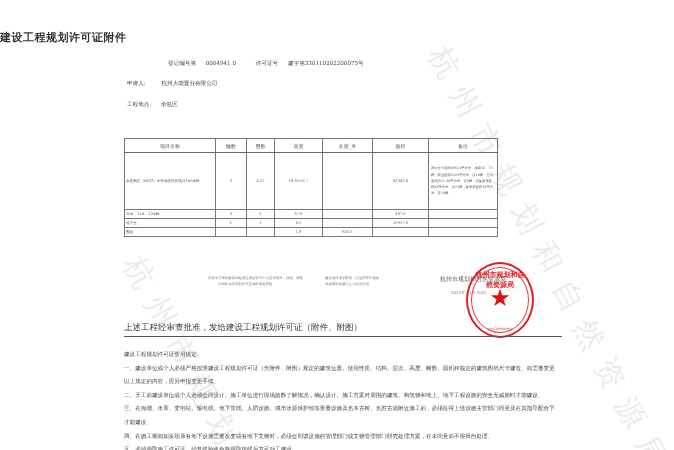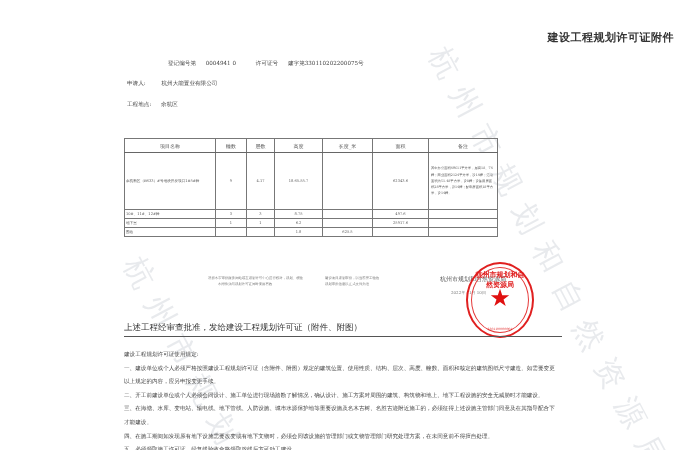--- a/index.html
+++ b/index.html
@@ -1,21 +1,21 @@
 <!DOCTYPE html>
 <html><head>
 <meta charset="utf-8">
 <style>
   html, body { margin: 0; padding: 0; background: #ffffff; }
   body { width: 674px; height: 450px; position: relative; overflow: hidden;
          font-family: "DejaVu Serif", "Liberation Serif", serif; color: #333; }
   .watermark { position: absolute; color: rgba(150,160,175,0.22); font-size: 30px;
                transform: rotate(62deg); transform-origin: left top; white-space: nowrap;
                letter-spacing: 14px; font-family: "DejaVu Sans", sans-serif; pointer-events: none; }
-  .title { position: absolute; left: 0; width: 674px; top: 30px; text-align: right;
+  .title { position: absolute; left: 0; width: 674px; top: 30px; text-align: left;
            font-size: 11px; font-weight: bold; color: #333; letter-spacing: 0.5px; }
   .meta { position: absolute; font-size: 5.6px; color: #444; white-space: nowrap; }
   .meta .lbl { margin-right: 8px; }
   table.spec { position: absolute; left: 124px; top: 138px; width: 374px; border-collapse: collapse;
                font-size: 3.6px; color: #555; border: 1.2px solid #666; }
   table.spec th, table.spec td { border: 0.6px solid #777; text-align: center; padding: 0 1px; }
   table.spec th { font-size: 5px; font-weight: normal; height: 13px; border-bottom: 1.2px solid #666; }
   table.spec td.name { text-align: left; }
   table.spec td.note { text-align: left; font-size: 3.3px; line-height: 6.2px; padding: 1px 2px; }
   .notice-small { position: absolute; left: 208px; top: 275px; font-size: 3.4px; color: #777; line-height: 6px; }

